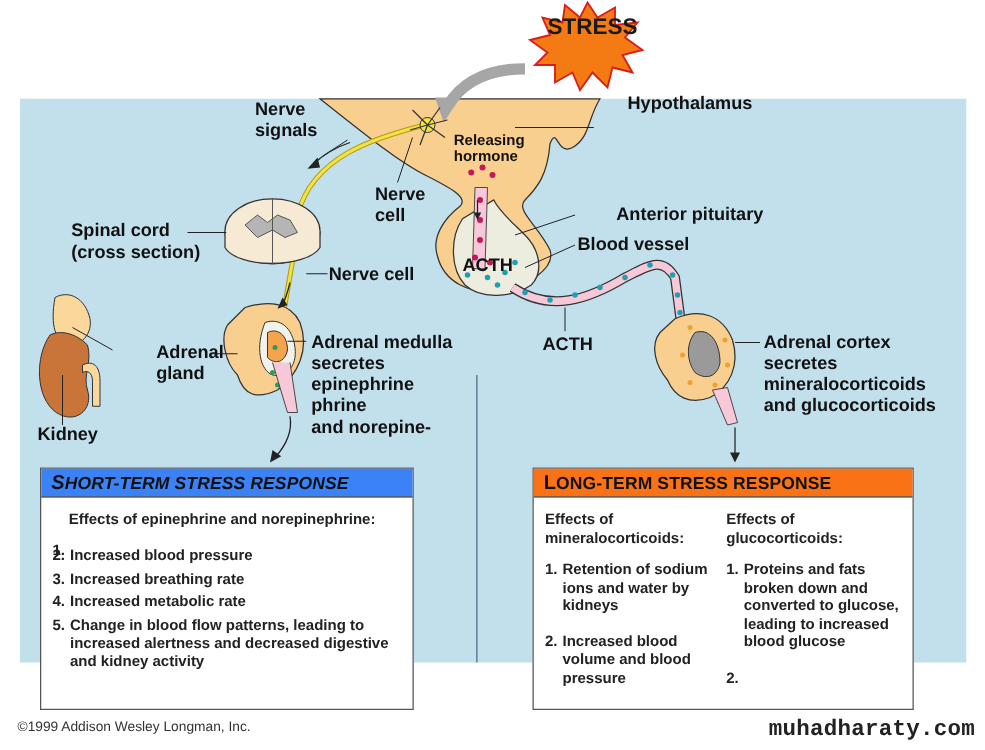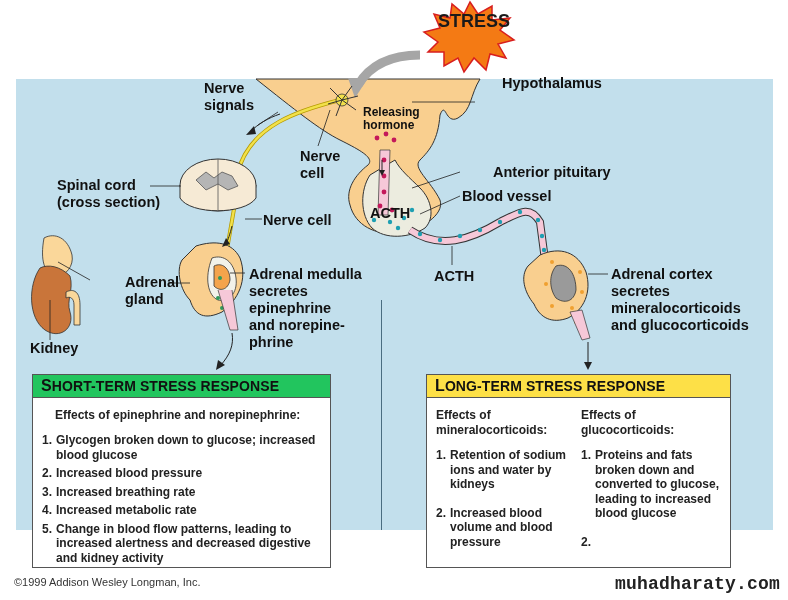--- a/index.html
+++ b/index.html
@@ -8,23 +8,23 @@
   .panel { position:absolute; left:16px; top:79px; width:757px; height:451px; background:#c2dfec; }
   .divider { position:absolute; left:381px; top:300px; width:1px; height:230px; background:#4a6d80; }
   svg.art { position:absolute; left:0; top:0; width:788px; height:600px; }
   .lbl { position:absolute; font-weight:bold; font-size:14.5px; line-height:17px; color:#111; white-space:nowrap; }
   .lbl.small { font-size:12px; line-height:13px; }
   .box { position:absolute; background:#fff; border:1px solid #555; box-sizing:border-box; }
   .box .hdr { height:22px; border-bottom:1px solid #555; font-weight:bold; font-size:14px; line-height:22px;
               padding-left:8px; letter-spacing:0.1px; }
   .box .hdr .big { font-size:16px; }
   .box-short { left:32px; top:374px; width:299px; height:194px; }
-  .box-short .hdr { background:#22c55e; }
+  .box-short .hdr { background:#3b82f6;font-style:italic; }
   .box-long { left:426px; top:374px; width:305px; height:194px; }
-  .box-long .hdr { background:#fde047; }
+  .box-long .hdr { background:#f97316; }
   .body-txt { font-size:12px; font-weight:bold; line-height:14.5px; color:#222; }
   .intro { position:absolute; left:9px; top:33px;padding-left:13px; }
   ol.items { position:absolute; margin:0; padding:0; list-style:none; }
   ol.items li { position:relative; padding-left:14px; margin-bottom:4px; }
   ol.items li .num { position:absolute; left:0; top:0; }
   .copyright { position:absolute; left:14px; top:576px; font-size:11px; color:#333; }
   .watermark { position:absolute; right:8px; top:574px; font-size:18px; font-weight:bold; color:#222;
                font-family:Liberation Mono, monospace; letter-spacing:0.2px; }
   .stress-text { position:absolute; left:438px; top:11px; font-weight:bold; font-size:18px; color:#1a1a1a; }
 </style>
@@ -179,35 +179,35 @@
 <div class="lbl" style="left:263px;top:212px;">Nerve cell</div>
 <div class="lbl" style="left:93px;top:274px;margin-left:32px;">
   <div>Adrenal</div>
   <div>gland</div>
 </div>
 <div class="lbl" style="left:30px;top:340px;">Kidney</div>
 <div class="lbl" style="left:249px;top:266px;">
   <div>Adrenal medulla</div>
   <div>secretes</div>
   <div>epinephrine</div>
+  <div>phrine</div>
   <div>and norepine-</div>
-  <div>phrine</div>
 </div>
 <div class="lbl" style="left:611px;top:266px;">
   <div>Adrenal cortex</div>
   <div>secretes</div>
   <div>mineralocorticoids</div>
   <div>and glucocorticoids</div>
 </div>
 
 <div class="box box-short">
   <div class="hdr"><span class="big">S</span><span>HORT-TERM STRESS RESPONSE</span></div>
   <div class="body-txt intro">Effects of epinephrine and norepinephrine:</div>
   <ol class="items body-txt" style="left:9px;top:58px;width:285px;">
-    <li><span class="num">1.</span><span>Glycogen broken down to glucose; increased blood glucose</span></li>
+    <li><span class="num">1.</span></li>
     <li><span class="num">2.</span><span>Increased blood pressure</span></li>
     <li><span class="num">3.</span><span>Increased breathing rate</span></li>
     <li><span class="num">4.</span><span>Increased metabolic rate</span></li>
     <li><span class="num">5.</span><span>Change in blood flow patterns, leading to increased alertness and decreased digestive and kidney activity</span></li>
   </ol>
 </div>
 
 <div class="box box-long">
   <div class="hdr"><span class="big">L</span><span>ONG-TERM STRESS RESPONSE</span></div>
   <div class="body-txt" style="position:absolute;left:9px;top:33px;">

